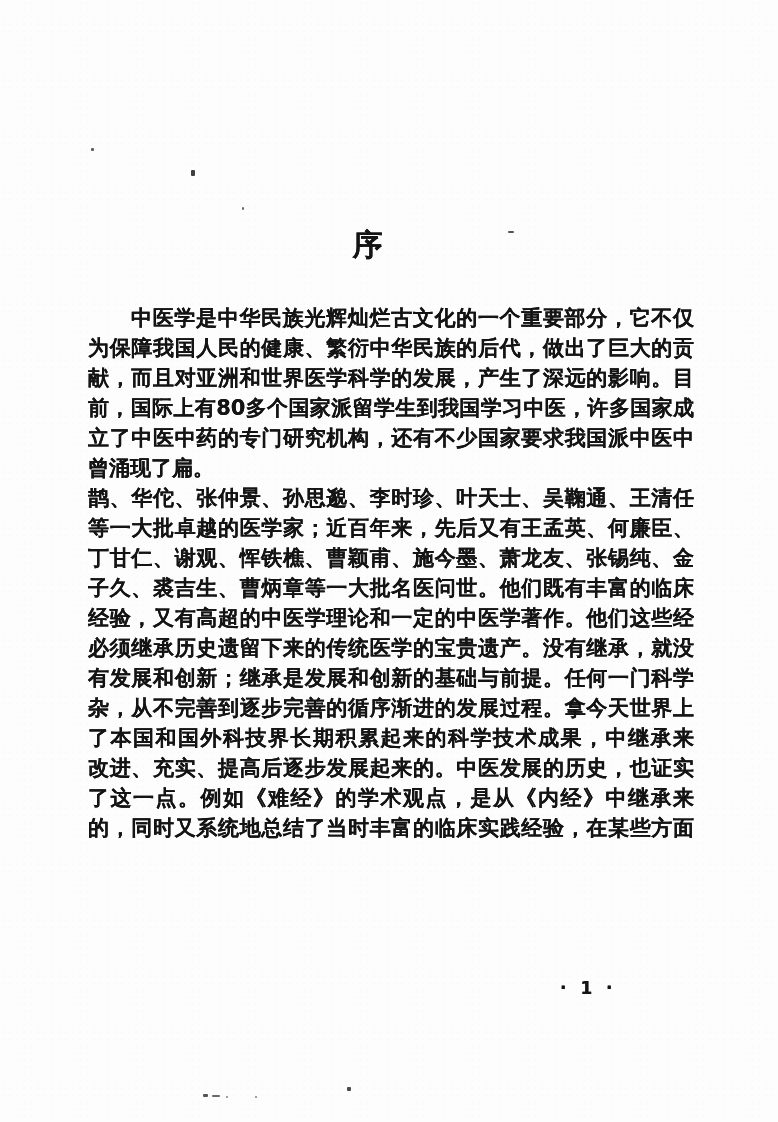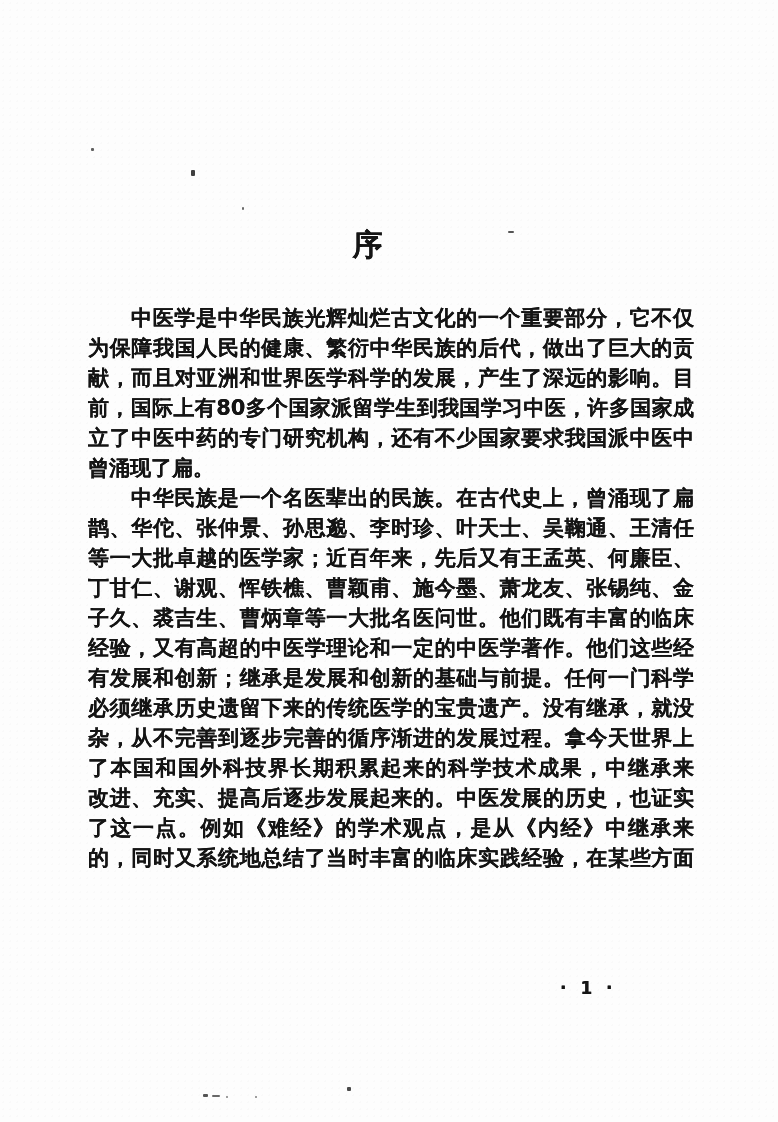--- a/index.html
+++ b/index.html
@@ -89,28 +89,27 @@
 
   <div class="title">序</div>
 
   <div class="textblock">
     <div class="line indent">中医学是中华民族光辉灿烂古文化的一个重要部分，它不仅</div>
     <div class="line">为保障我国人民的健康、繁衍中华民族的后代，做出了巨大的贡</div>
     <div class="line">献，而且对亚洲和世界医学科学的发展，产生了深远的影响。目</div>
     <div class="line">前，国际上有80多个国家派留学生到我国学习中医，许多国家成</div>
     <div class="line">立了中医中药的专门研究机构，还有不少国家要求我国派中医中</div>
     <div class="line end">曾涌现了扁。</div>
-    <div class="line indent">中华民族是一个名医辈出的民族。在古代史上，曾涌现了扁</div>
     <div class="line">鹊、华佗、张仲景、孙思邈、李时珍、叶天士、吴鞠通、王清任</div>
     <div class="line">等一大批卓越的医学家；近百年来，先后又有王孟英、何廉臣、</div>
     <div class="line">丁甘仁、谢观、恽铁樵、曹颖甫、施今墨、萧龙友、张锡纯、金</div>
     <div class="line">子久、裘吉生、曹炳章等一大批名医问世。他们既有丰富的临床</div>
     <div class="line">经验，又有高超的中医学理论和一定的中医学著作。他们这些经</div>
+    <div class="line">必须继承历史遗留下来的传统医学的宝贵遗产。没有继承，就没</div>
     <div class="line">有发展和创新；继承是发展和创新的基础与前提。任何一门科学</div>
-    <div class="line">必须继承历史遗留下来的传统医学的宝贵遗产。没有继承，就没</div>
     <div class="line">杂，从不完善到逐步完善的循序渐进的发展过程。拿今天世界上</div>
     <div class="line">了本国和国外科技界长期积累起来的科学技术成果，中继承来</div>
     <div class="line">改进、充实、提高后逐步发展起来的。中医发展的历史，也证实</div>
     <div class="line">了这一点。例如《难经》的学术观点，是从《内经》中继承来</div>
     <div class="line">的，同时又系统地总结了当时丰富的临床实践经验，在某些方面</div>
   </div>
 
   <div class="pagenum">· 1 ·</div>
 
   <div class="speck s1"></div>

